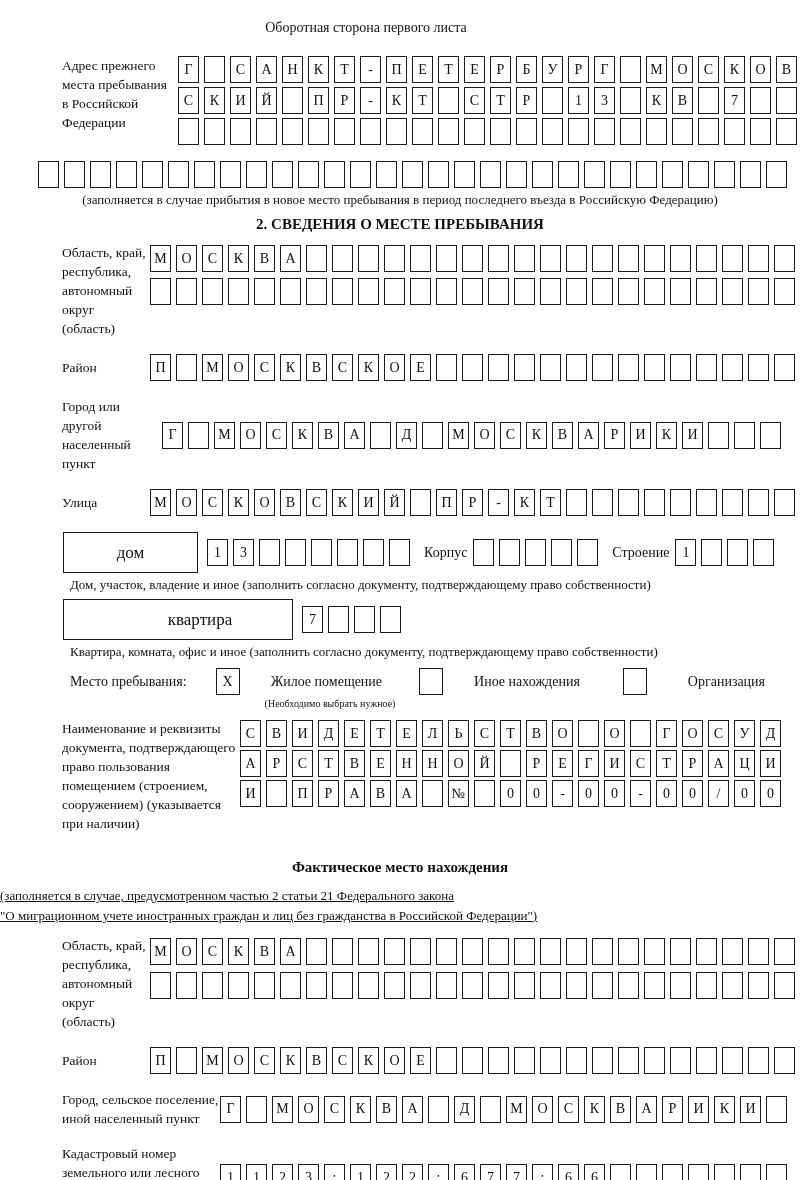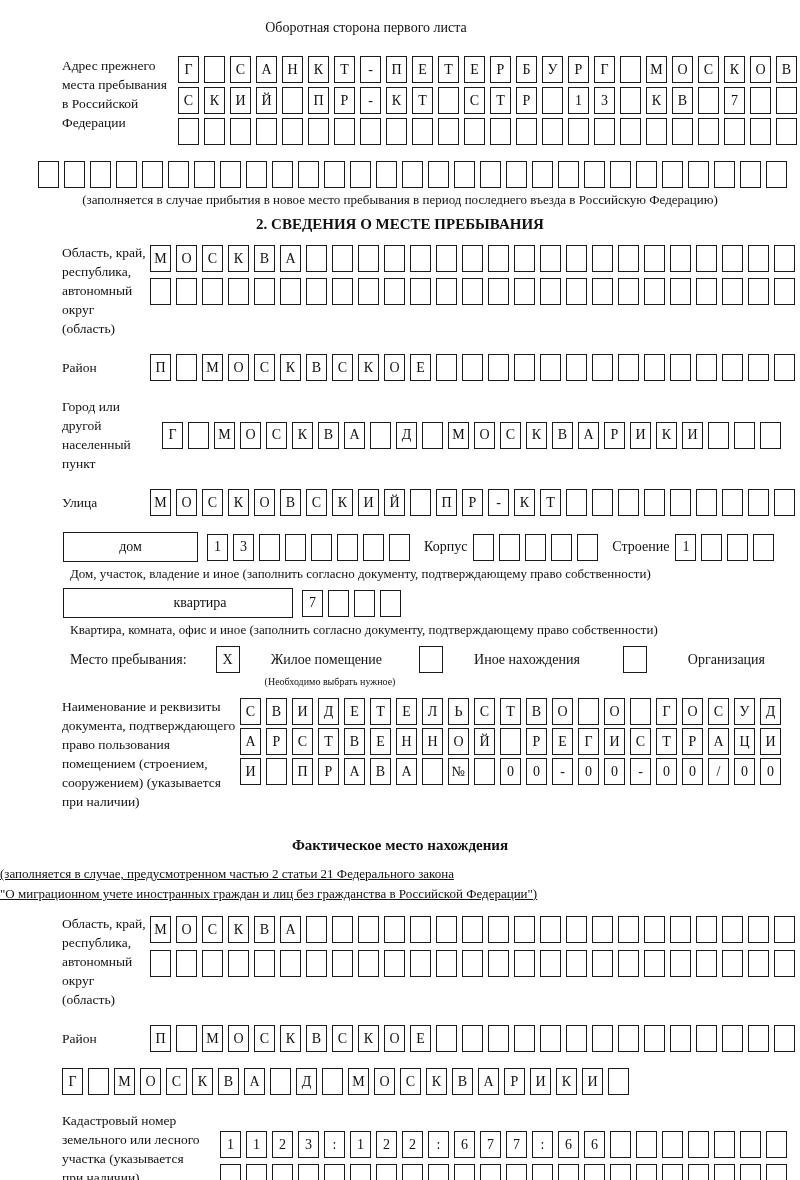--- a/index.html
+++ b/index.html
@@ -22,23 +22,23 @@
     border:1.8px solid #1b1b1b;background:#fff;
     display:flex;align-items:center;justify-content:center;
     font-size:14px;line-height:1;
   }
   .fullrow{margin:3px 0 0 38px;}
   .caption{font-size:13px;margin:4px 0 6px 0;}
   .caption.center{text-align:center;}
   .caption.indent{margin-left:70px;}
   .h-title{font-size:15px;font-weight:bold;text-align:center;margin:8px 0 10px 0;}
   .widebox{
-    box-sizing:border-box;height:30px;border:1.8px solid #1b1b1b;
+    box-sizing:border-box;height:41px;border:1.8px solid #1b1b1b;
     display:flex;align-items:center;justify-content:center;
-    font-size:14px;flex:0 0 auto;background:#fff;
+    font-size:17px;flex:0 0 auto;background:#fff;
   }
   .wb-dom{width:135px;margin-right:9px;}
   .wb-kv{width:230px;margin-right:9px;padding-left:44px;}
   .houserow{display:flex;align-items:center;margin:6px 0 2px 63px;}
   .houserow .small-label{font-size:14px;margin:0 6px 0 14px;white-space:nowrap;}
   .place-row{display:flex;align-items:center;margin:8px 0 2px 70px;font-size:14px;gap:19px;}
   .chk{
     width:24px;height:27px;box-sizing:border-box;border:1.8px solid #1b1b1b;
     display:flex;align-items:center;justify-content:center;
     font-size:14px;margin:0 12px 0 10px;background:#fff;flex:0 0 auto;
@@ -556,20 +556,22 @@
       <span class="cell"></span>
       <span class="cell"></span>
       <span class="cell"></span>
       <span class="cell"></span>
       <span class="cell"></span>
       <span class="cell"></span>
     </div>
 </div>
 
 <div class="field">
+  <div class="label lw158">Город, сельское поселение,
+иной населенный пункт</div>
   <div class="cells">
       <span class="cell">Г</span>
       <span class="cell"></span>
       <span class="cell">М</span>
       <span class="cell">О</span>
       <span class="cell">С</span>
       <span class="cell">К</span>
       <span class="cell">В</span>
       <span class="cell">А</span>
       <span class="cell"></span>

